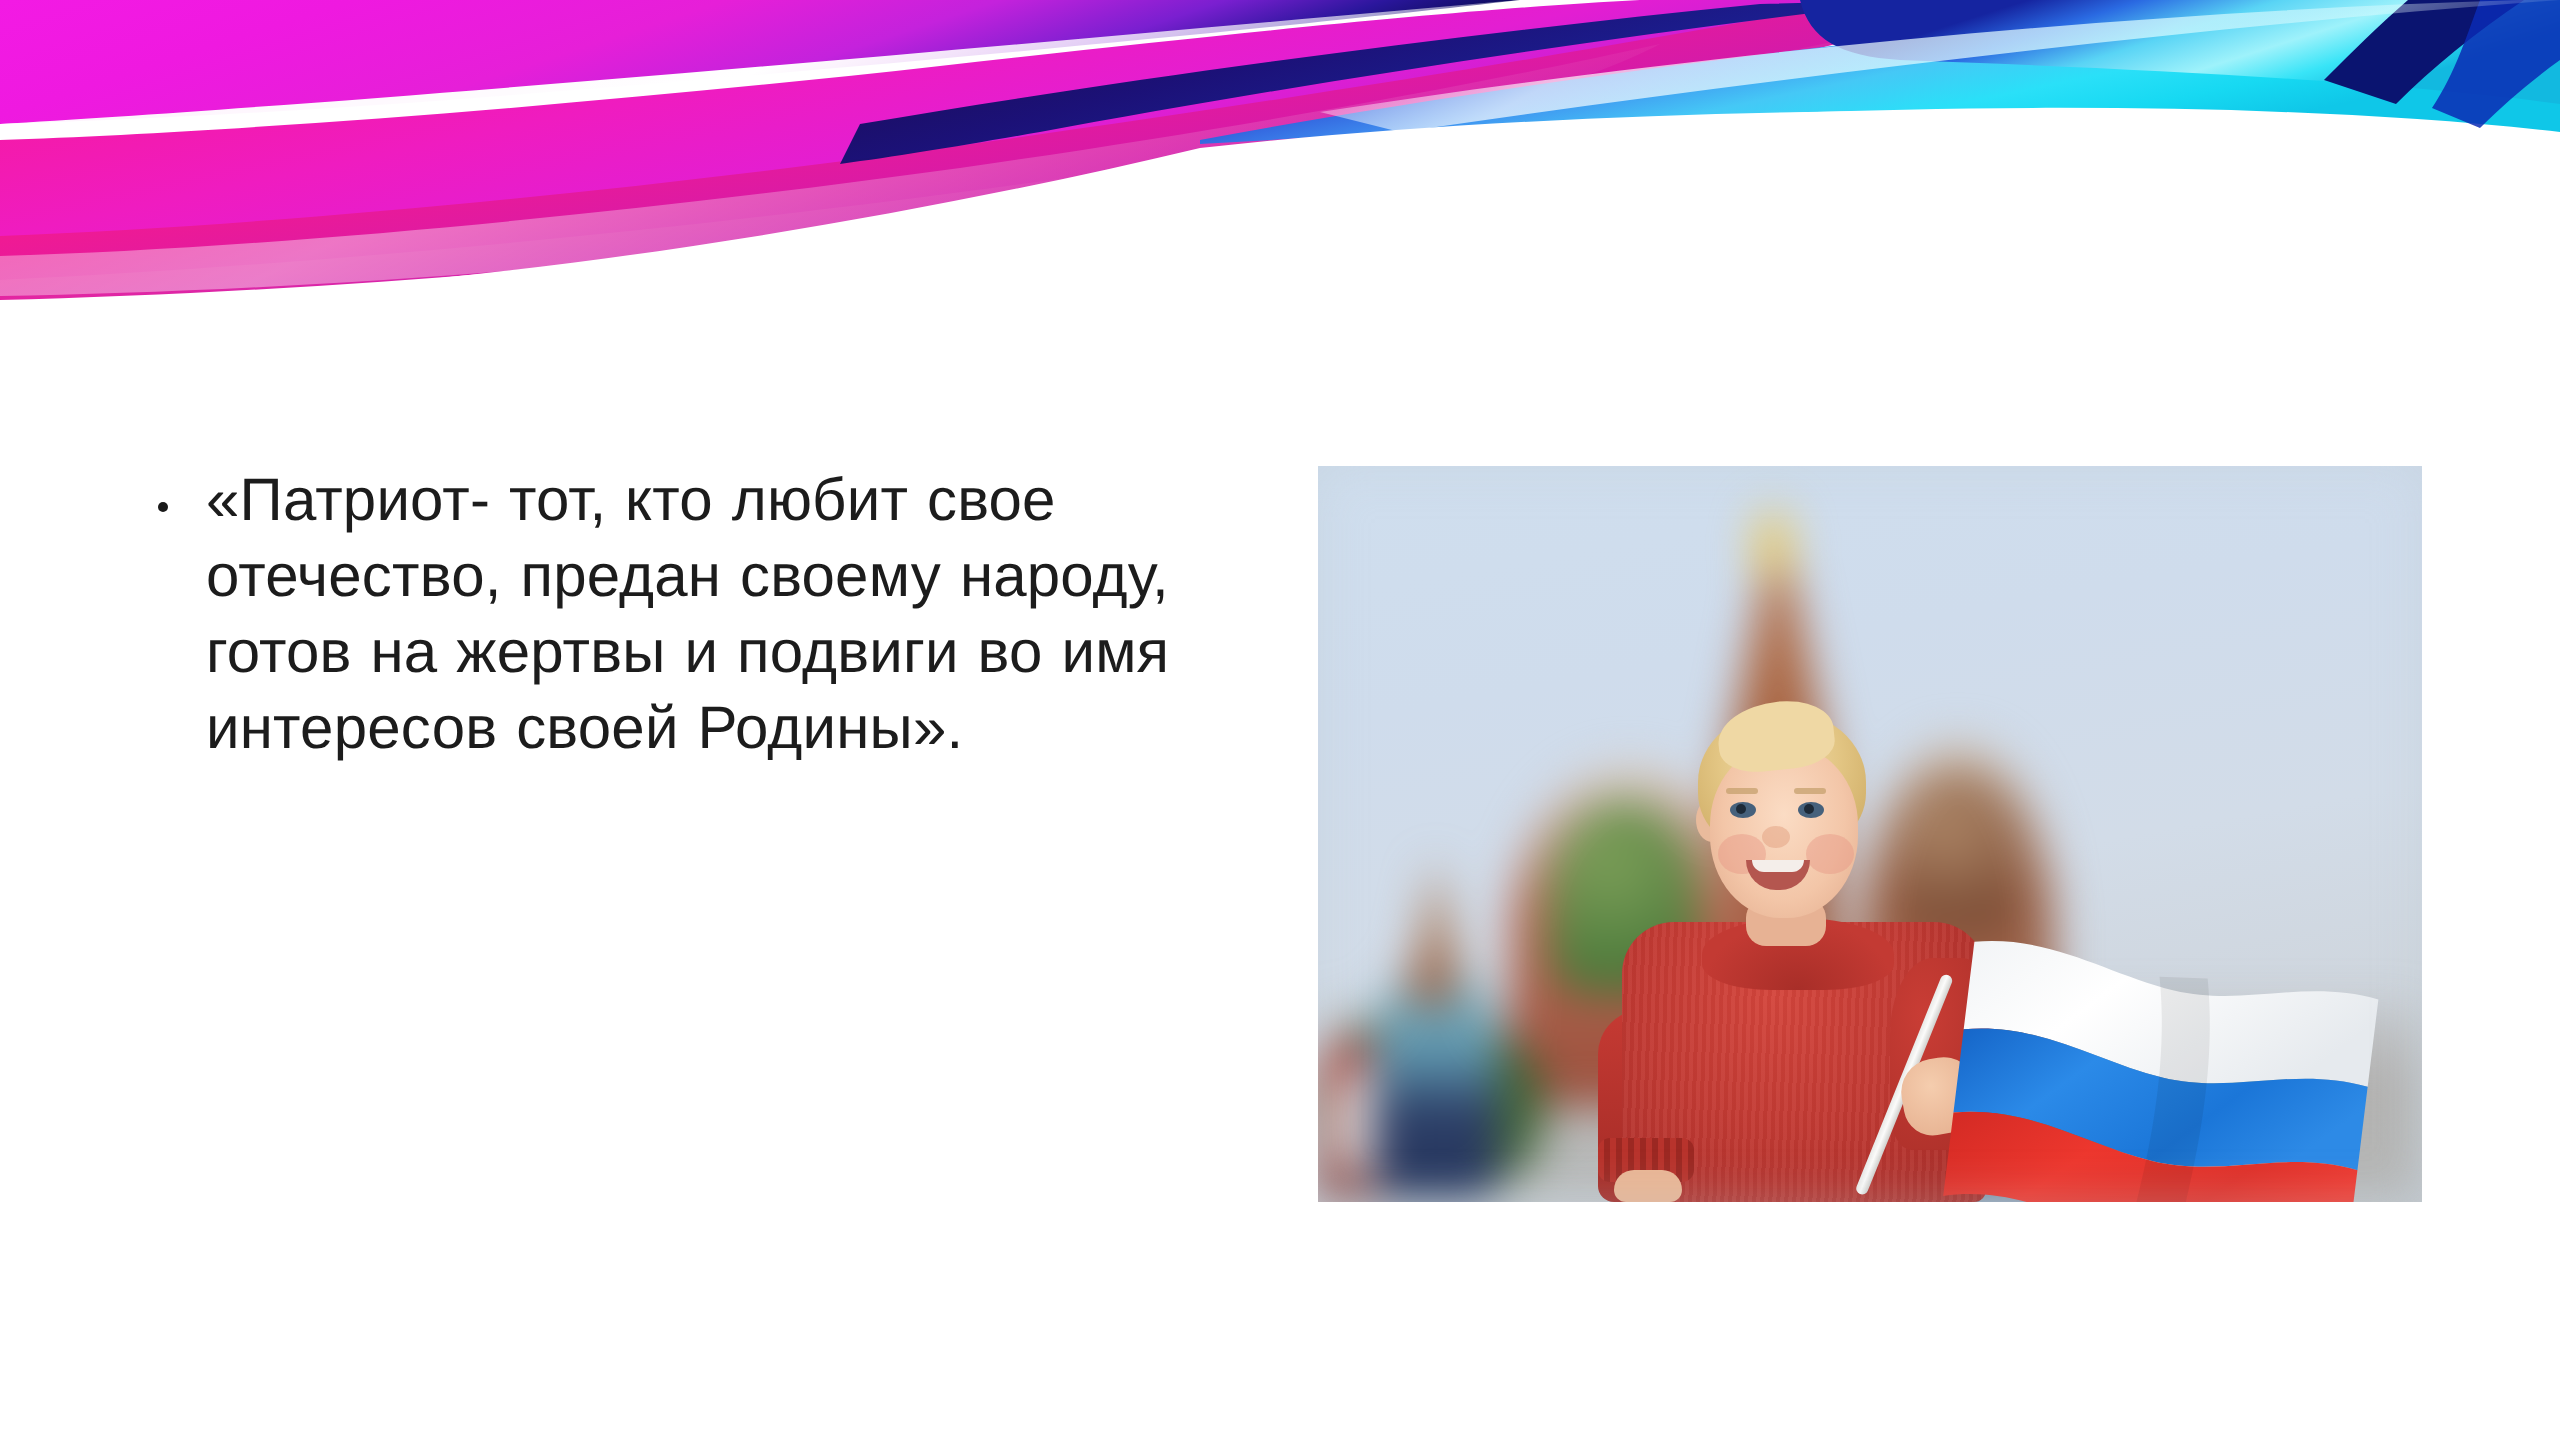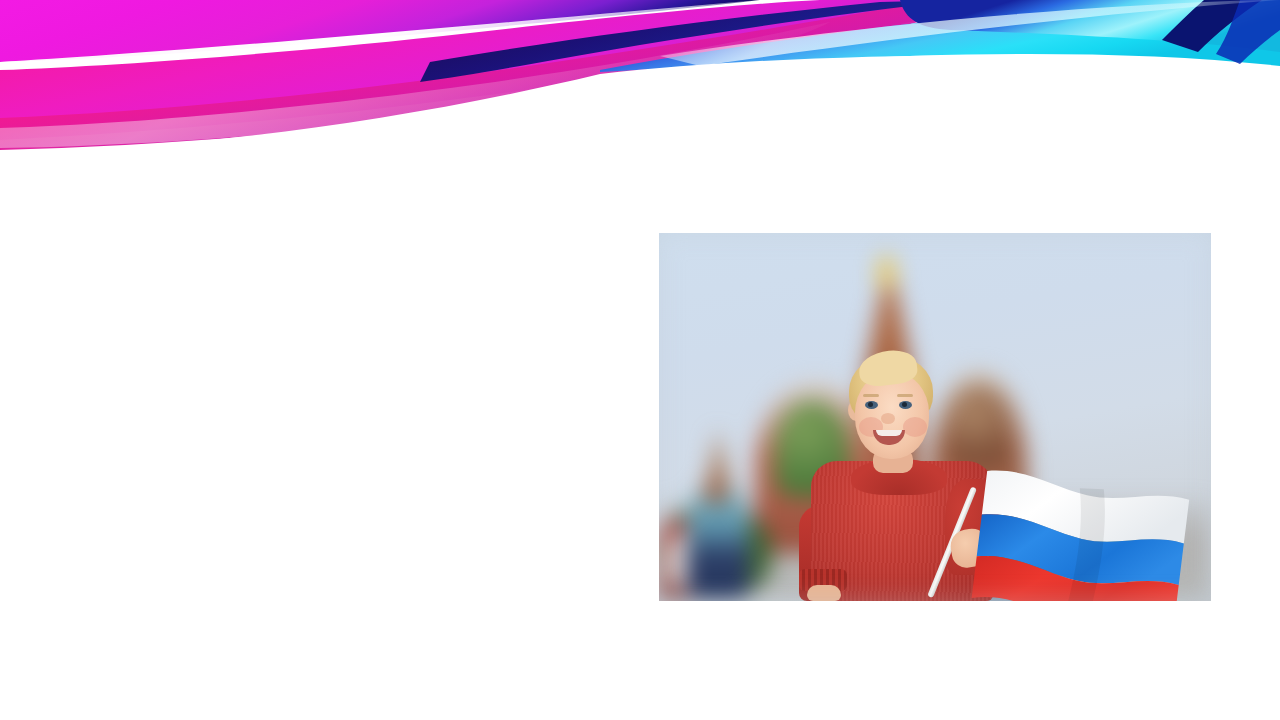--- a/index.html
+++ b/index.html
@@ -618,20 +618,26 @@
       <path d="M1204,0 L1262,0 C1238,16 1216,34 1198,52 L1162,40 C1176,26 1190,12 1204,0 Z" fill="#0a1470"></path>
       <path d="M1240,0 L1280,0 L1280,30 C1266,40 1252,52 1240,64 L1216,54 C1228,36 1234,16 1240,0 Z" fill="#0b2ab4" opacity="0.85"></path>
 
       <path d="M660,56 C840,28 1060,6 1260,0 L1280,0 C1090,14 880,40 700,66 Z" fill="url(#gCyanStreak)" opacity="0.8"></path>
 
       <path d="M600,74 C760,56 960,52 1120,58 C1200,61 1250,66 1280,70
                L1280,175 L0,175 L0,152 C180,150 390,124 600,74 Z" fill="#ffffff"></path>
     </svg>
   </div>
 
+  <div class="text-block">
+    <div class="bullet-row">
+      <span class="bullet-dot"></span>
+      <p class="body-text">«Патриот- тот, кто любит свое отечество, предан своему народу, готов на жертвы и подвиги во имя интересов своей Родины».</p>
+    </div>
+  </div>
 
   <div class="photo-frame">
     <div class="photo">
       <div class="sky"></div>
 
       <div class="blurwrap">
         <div class="wall-band"></div>
         <div class="spire-main"></div>
         <div class="spire-finial"></div>
         <div class="dome-left"></div>

